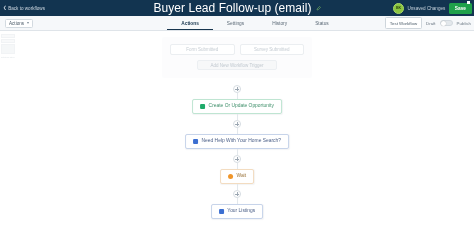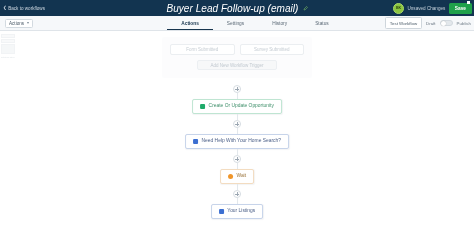--- a/index.html
+++ b/index.html
@@ -26,22 +26,22 @@
     cursor: pointer;
   }
   .back-chevron {
     font-size: 4.4px; line-height: 1; color: #cfd9e2;
   }
   .wf-title-wrap {
     position: absolute; left: 0; right: 0;
     display: flex; justify-content: center; align-items: center; gap: 4px;
   }
   .wf-title {
-    font-size: 10px; color: #ffffff; font-weight: 400;
-    white-space: nowrap; letter-spacing: .05px; font-style: italic;
+    font-size: 12px; color: #ffffff; font-weight: 400;
+    white-space: nowrap; letter-spacing: .05px;
   }
   .pencil-icon { width: 5px; height: 5px; display: block; }
   .topbar-right {
     position: absolute; right: 2px; top: 0; bottom: 0;
     display: flex; align-items: center; gap: 3.5px;
   }
   .avatar {
     width: 11px; height: 11px; border-radius: 50%;
     background: #8cc63f;
     border: 0.8px solid #a9d86a;

